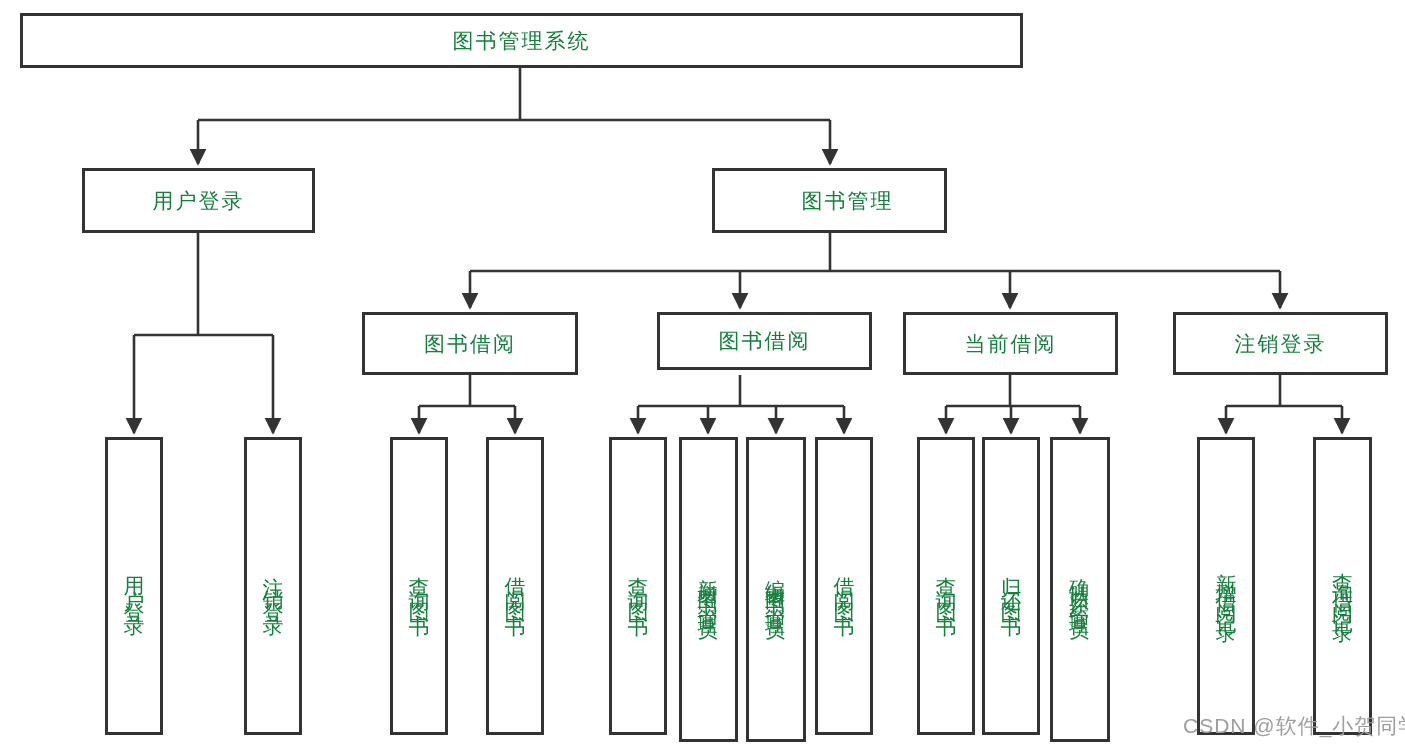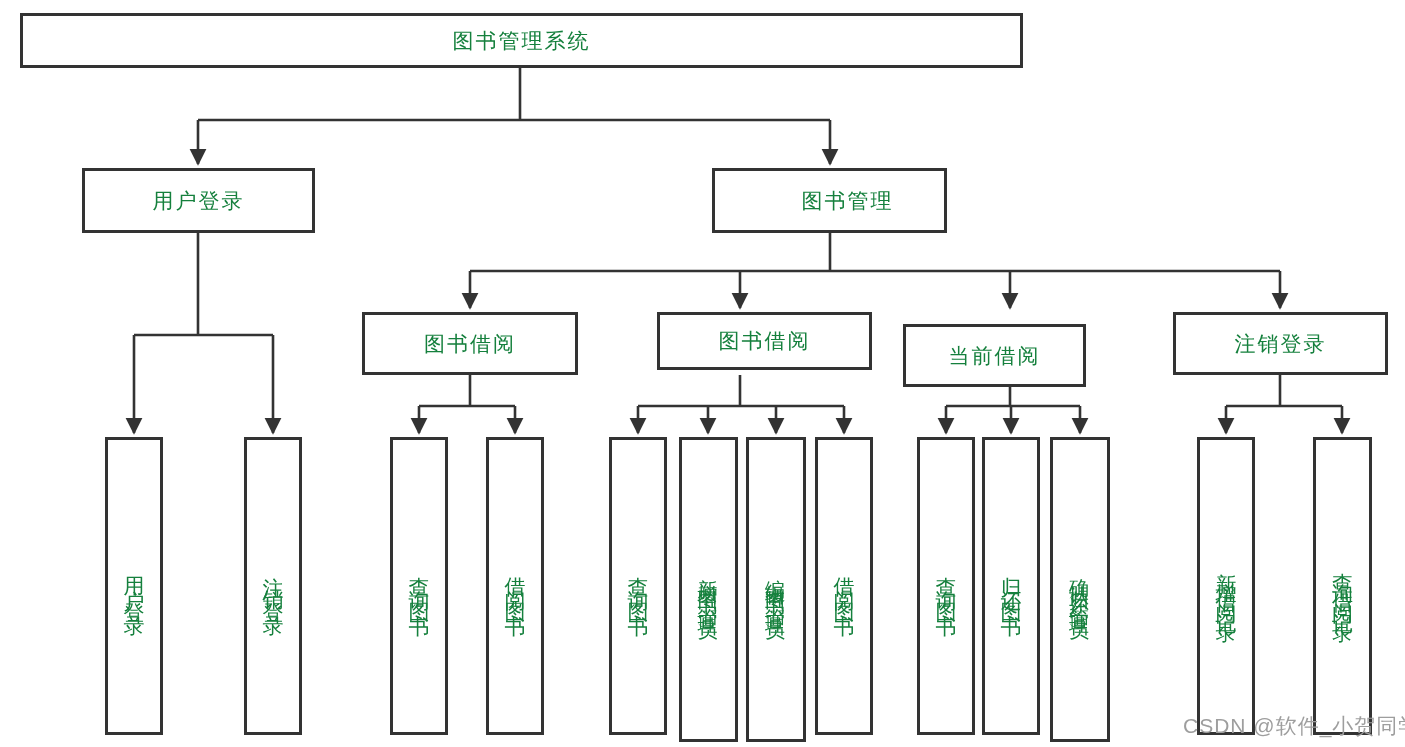--- a/index.html
+++ b/index.html
@@ -110,21 +110,21 @@
   <div class="node" style="left:712px; top:168px; width:235px; height:65px;padding-left:36px;">
     <span>图书管理</span>
   </div>
 
   <div class="node" style="left:362px; top:312px; width:216px; height:63px;">
     <span>图书借阅</span>
   </div>
   <div class="node" style="left:633px; top:312px; width:215px; height:58px;margin-left:24px;">
     <span>图书借阅</span>
   </div>
-  <div class="node" style="left:903px; top:324px; width:183px; height:63px;">
+  <div class="node" style="left:903px; top:312px; width:215px; height:63px;">
     <span>当前借阅</span>
   </div>
   <div class="node" style="left:1173px; top:312px; width:215px; height:63px;">
     <span>注销登录</span>
   </div>
 
   <div class="node vnode" style="left:105px; top:437px; width:58px; height:298px;">
     <span>用户登录</span>
   </div>
   <div class="node vnode" style="left:244px; top:437px; width:58px; height:298px;">

